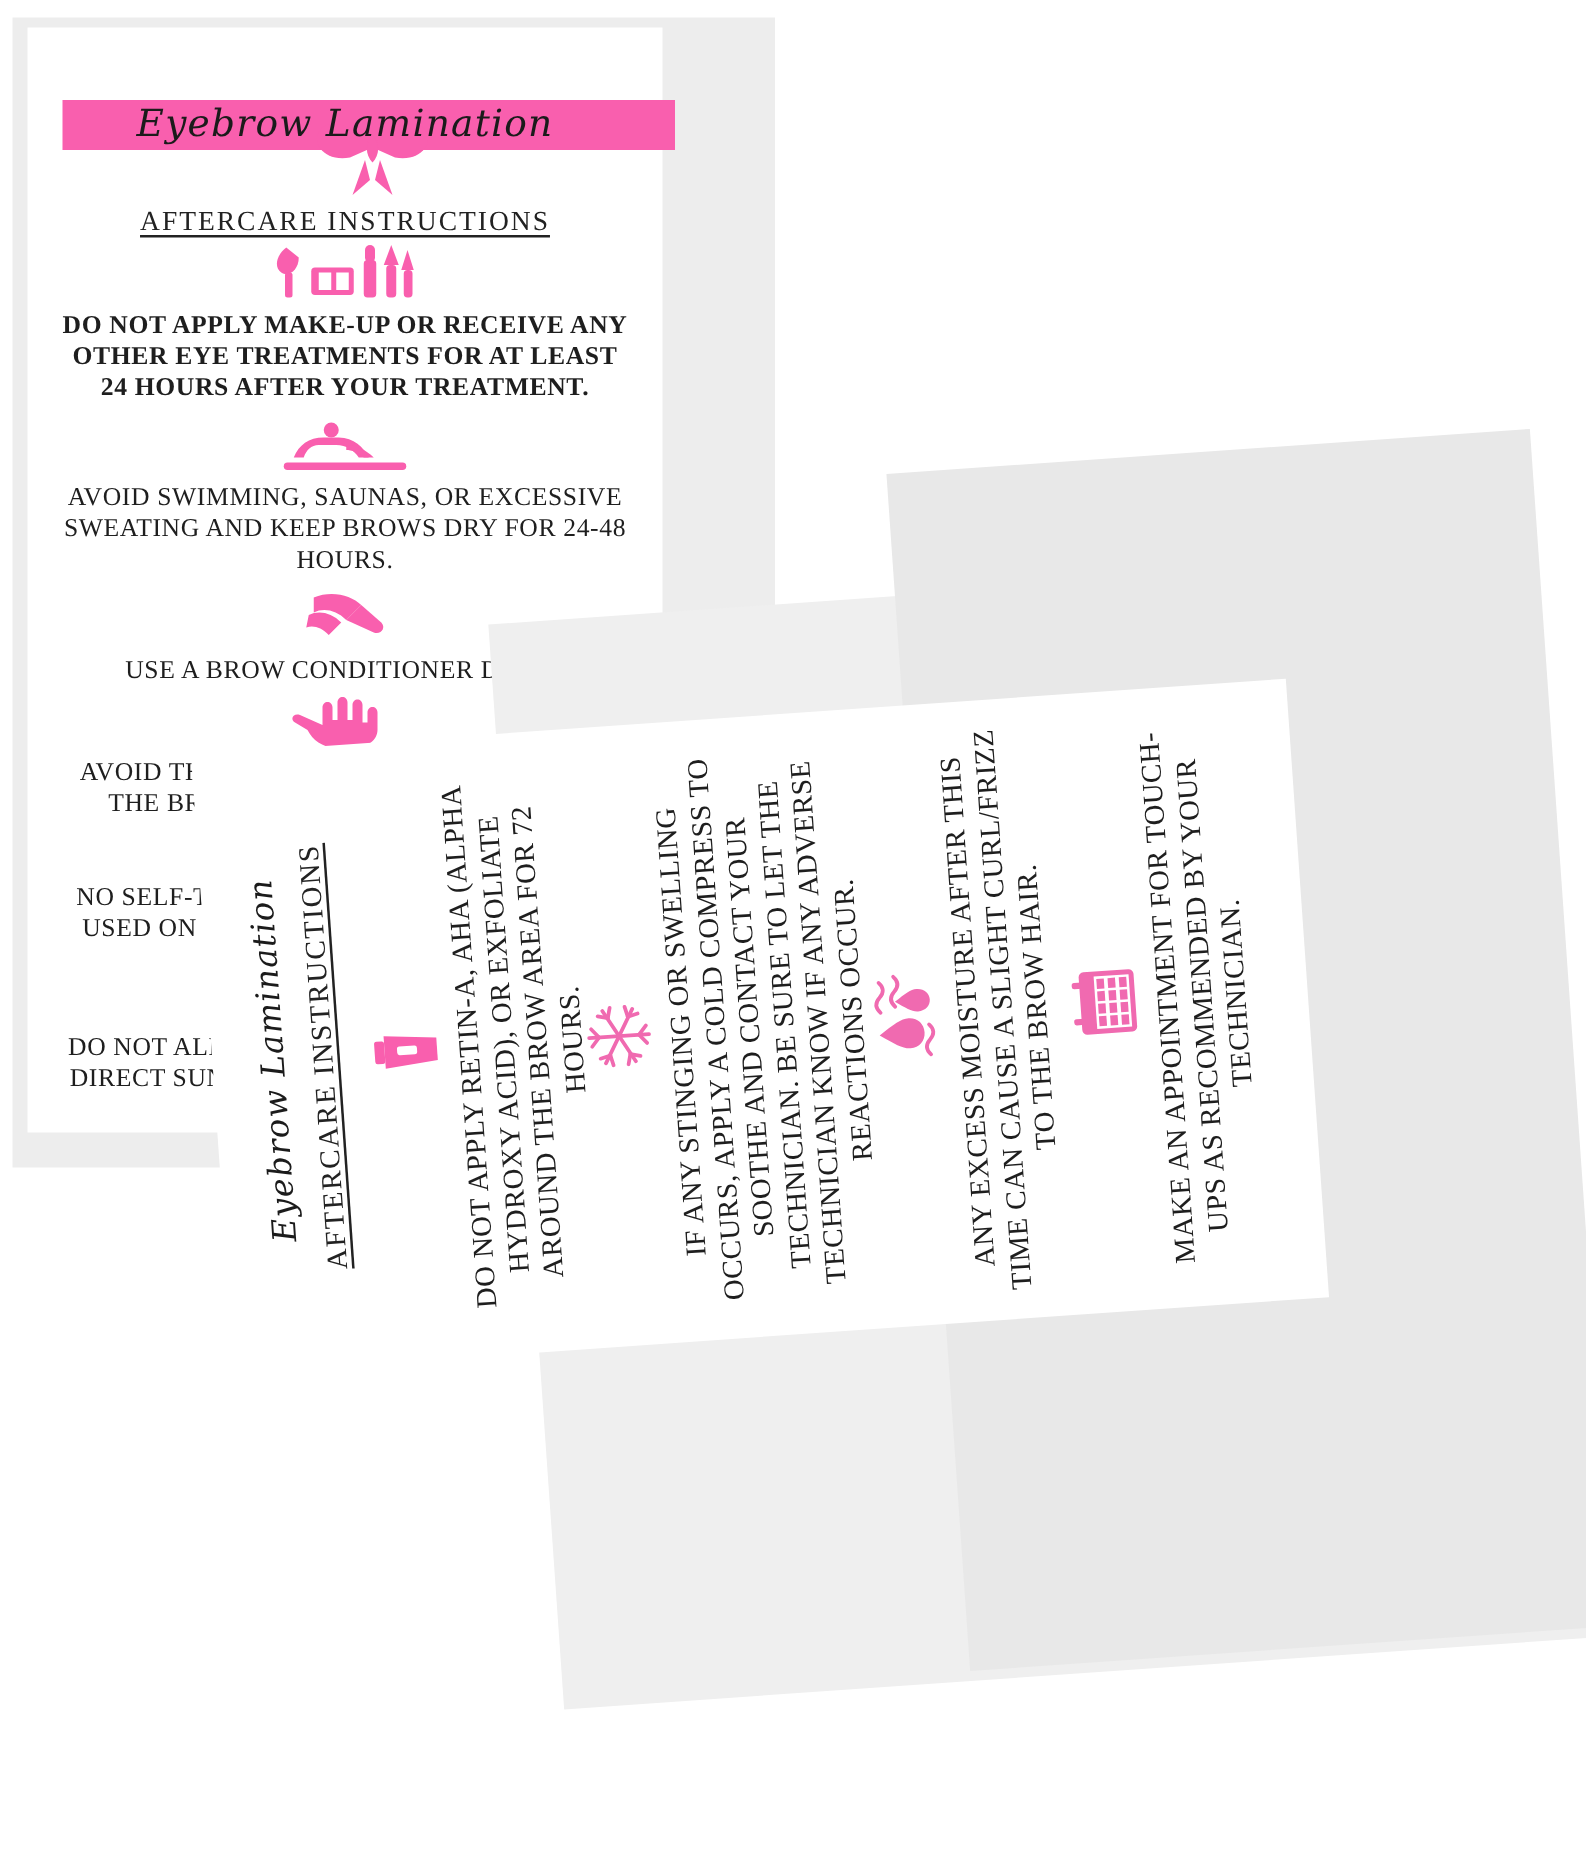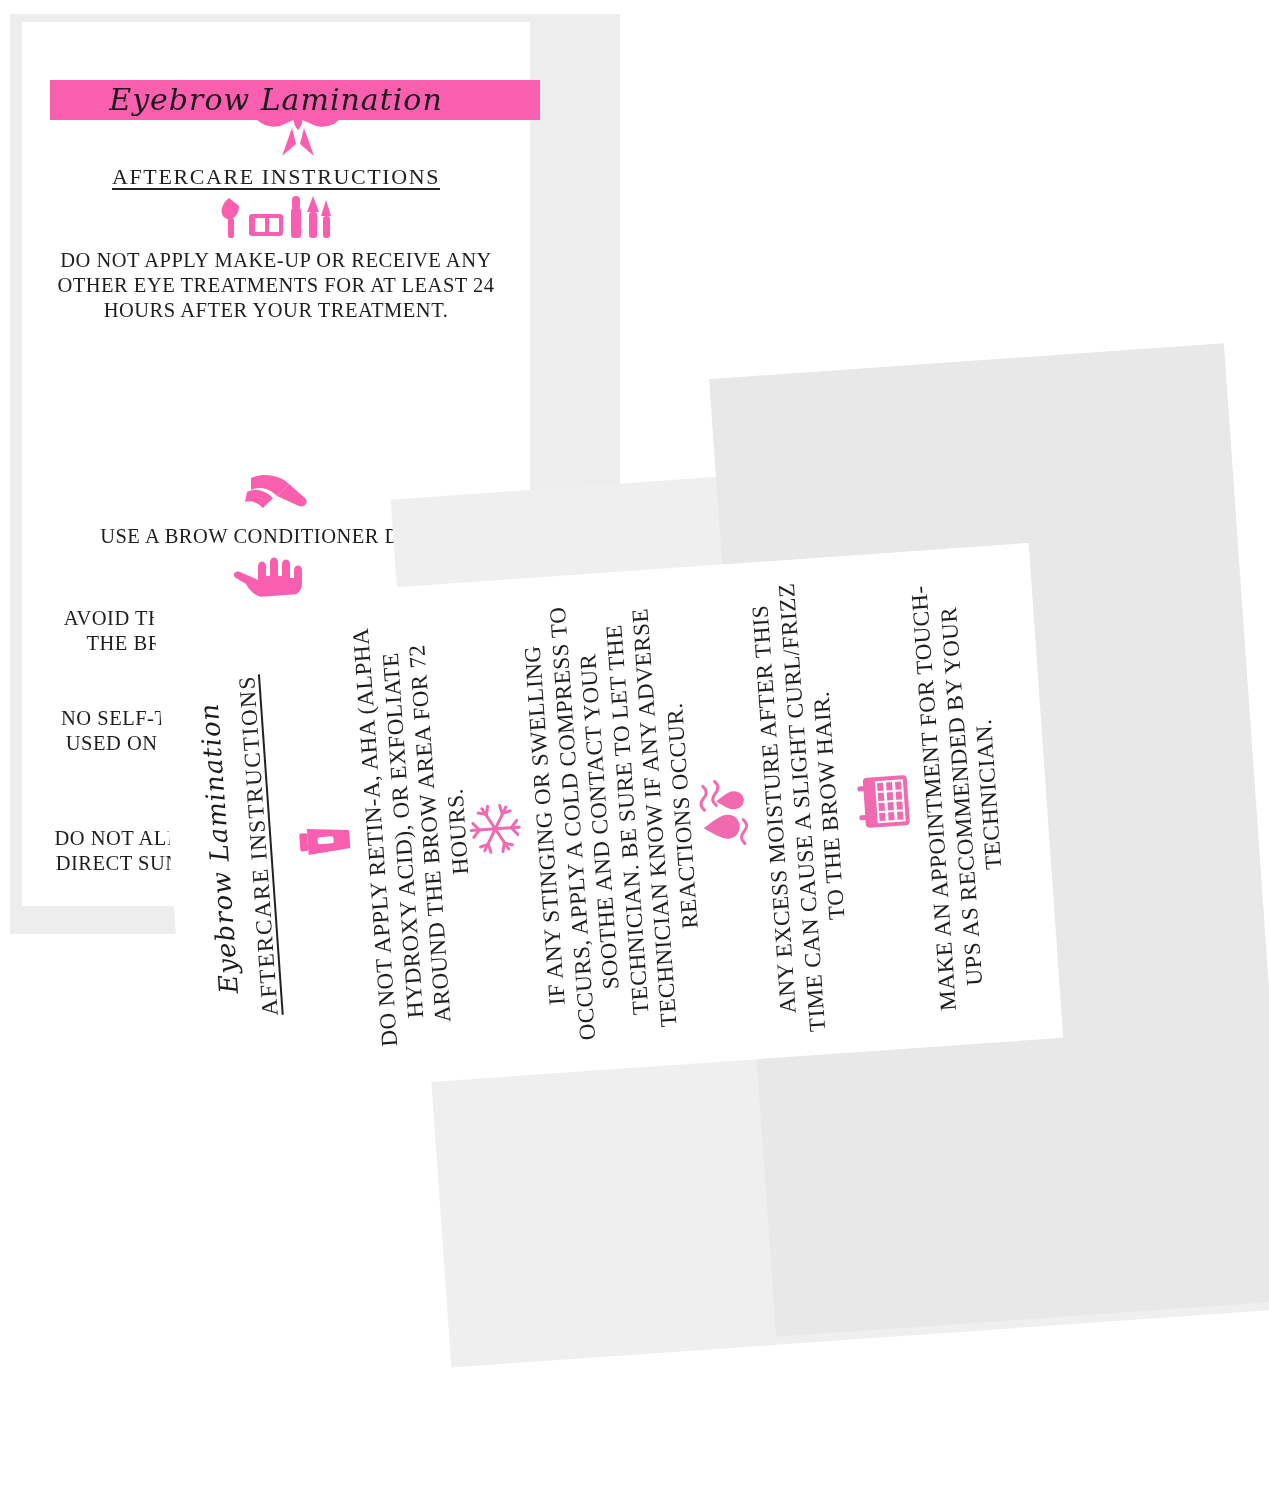--- a/index.html
+++ b/index.html
@@ -191,39 +191,50 @@
       <path d="M52 40 C64 22 86 16 94 26 C102 36 90 52 70 48 Z" fill="#f95fae"></path>
       <path d="M52 30 C46 36 46 46 52 52 C58 46 58 36 52 30 Z" fill="#f95fae"></path>
       <path d="M46 50 L36 78 L50 66 Z" fill="#f95fae"></path>
       <path d="M58 50 L68 78 L54 66 Z" fill="#f95fae"></path>
     </svg>
   </div>
 
   <div class="script-title">Eyebrow Lamination</div>
   <div class="subtitle">AFTERCARE INSTRUCTIONS</div>
 
-  <div class="tip" style="top:172px;">
+  <div class="tip" style="top:172px;font-weight:bold;">
     <span class="tip-icon">
       <svg width="130" height="48" viewBox="0 0 130 48">
         <path d="M18 4 C10 10 8 20 14 24 C20 28 28 22 28 12 Z" fill="#f95fae"></path>
         <rect x="17" y="24" width="6" height="20" rx="2" fill="#f95fae"></rect>
         <rect x="38" y="20" width="34" height="22" rx="3" fill="#f95fae"></rect>
         <rect x="44" y="24" width="10" height="14" fill="#ffffff"></rect>
         <rect x="58" y="24" width="10" height="14" fill="#ffffff"></rect>
         <rect x="80" y="14" width="10" height="30" rx="3" fill="#f95fae"></rect>
         <rect x="81" y="2" width="8" height="14" rx="4" fill="#f95fae"></rect>
         <rect x="98" y="18" width="8" height="26" rx="3" fill="#f95fae"></rect>
         <path d="M102 2 L108 18 L96 18 Z" fill="#f95fae"></path>
         <rect x="112" y="22" width="7" height="22" rx="3" fill="#f95fae"></rect>
         <path d="M115 6 L120 22 L110 22 Z" fill="#f95fae"></path>
       </svg>
     </span>
     <span class="tip-text">DO NOT APPLY MAKE-UP OR RECEIVE ANY OTHER EYE TREATMENTS FOR AT LEAST 24 HOURS AFTER YOUR TREATMENT.</span>
   </div>
 
+  <div class="tip" style="top:310px;">
+    <span class="tip-icon">
+      <svg width="110" height="48" viewBox="0 0 110 48">
+        <circle cx="44" cy="12" r="6" fill="#f95fae"></circle>
+        <path d="M50 18 C62 18 70 26 74 34 L66 34 C62 28 56 24 48 24 L34 24 C28 24 24 28 22 34 L14 34 C18 24 26 18 38 18 Z" fill="#f95fae"></path>
+        <path d="M56 24 C64 24 72 28 78 34 L70 34 C66 30 60 28 56 28 Z" fill="#f95fae"></path>
+        <rect x="6" y="38" width="98" height="6" rx="3" fill="#f95fae"></rect>
+      </svg>
+    </span>
+    <span class="tip-text">AVOID SWIMMING, SAUNAS, OR EXCESSIVE SWEATING AND KEEP BROWS DRY FOR 24-48 HOURS.</span>
+  </div>
 
   <div class="tip" style="top:448px;">
     <span class="tip-icon">
       <svg width="90" height="44" viewBox="0 0 90 44">
         <path d="M20 8 C34 2 50 6 58 14 L46 26 C38 18 28 16 20 20 Z" fill="#f95fae"></path>
         <path d="M46 26 L58 14 L74 28 C78 32 74 38 68 36 Z" fill="#f95fae"></path>
         <path d="M16 22 C24 18 34 20 42 28 L32 38 C26 32 20 30 14 32 Z" fill="#f95fae"></path>
       </svg>
     </span>
     <span class="tip-text">USE A BROW CONDITIONER DAILY.</span>

